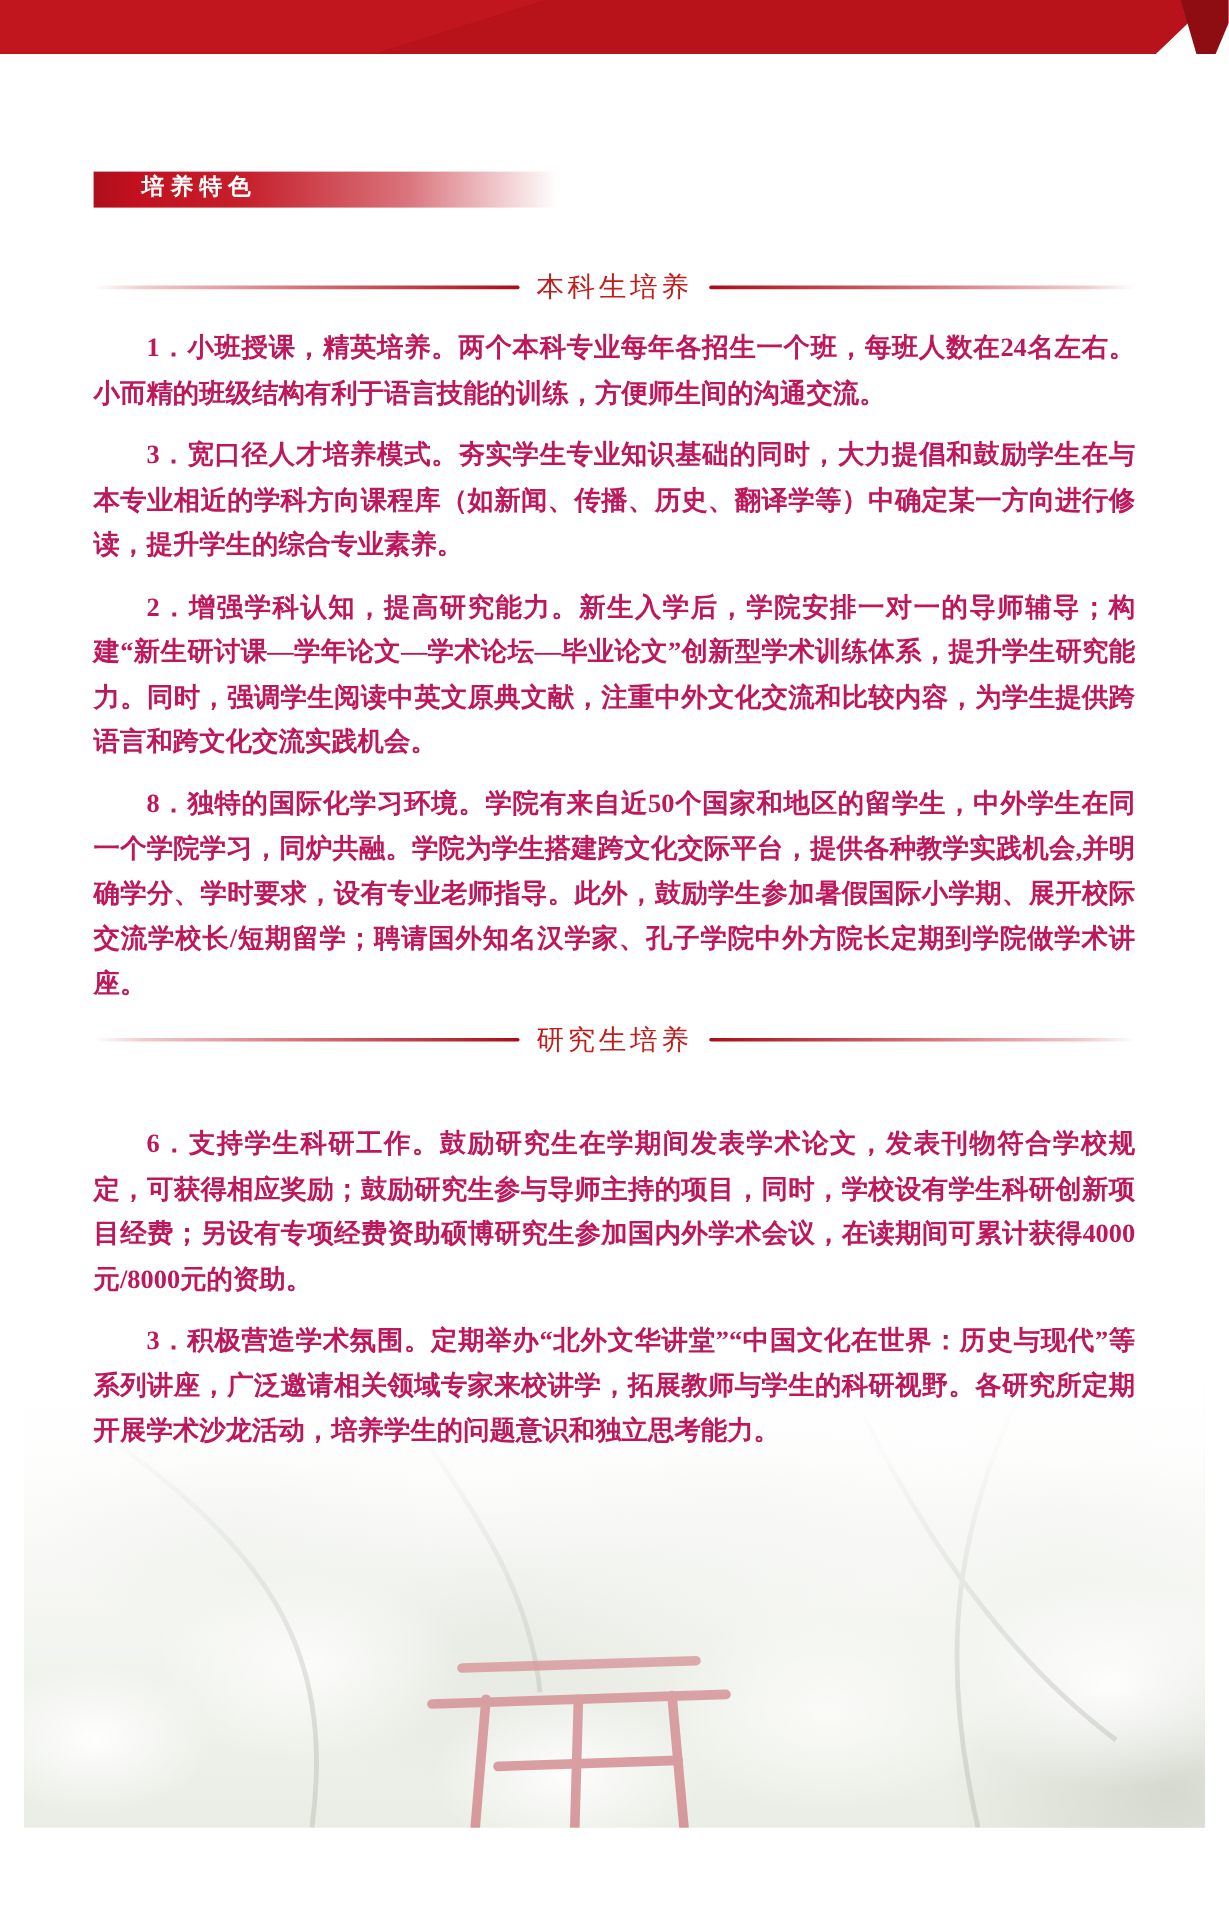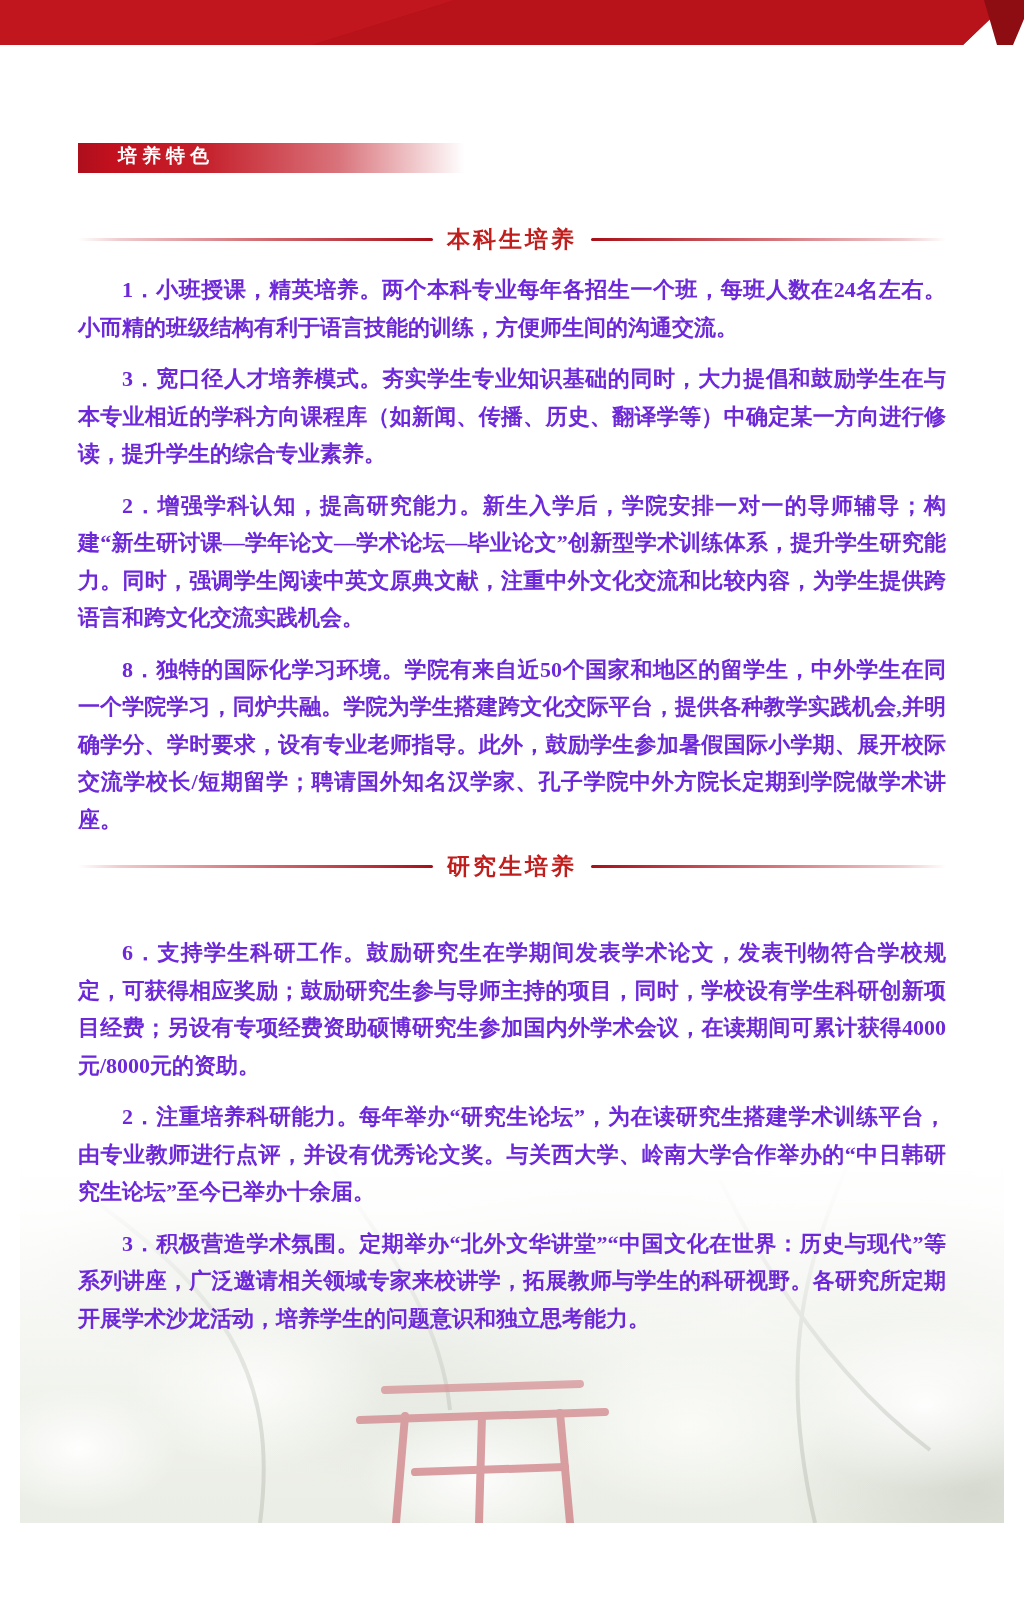--- a/index.html
+++ b/index.html
@@ -46,31 +46,31 @@
     margin-top:98px;height:30px;width:420px;margin-left:0;
     background:linear-gradient(90deg,#ad0f1c 0%,#c2101e 8%,#c5202b 30%,#d9737b 62%,rgba(255,255,255,0) 92%);
     display:flex;align-items:flex-start;
   }
   .tag-band .tag-text{
     color:#ffffff;font-size:19px;font-weight:700;letter-spacing:5px;padding-left:40px;
   }
 
   .sec-heading{display:flex;align-items:center;height:32px;}
   .sec-heading .txt{
-    color:#c01d1d;font-size:23px;font-weight:700;letter-spacing:3px;
+    color:#c01d1d;font-size:23px;font-weight:400;letter-spacing:3px;
     padding:0 14px;white-space:nowrap;
   }
   .rule{flex:1;height:3px;border-radius:2px;}
   .rule.left{background:linear-gradient(90deg,rgba(182,18,28,0) 0%,rgba(182,18,28,.22) 12%,rgba(182,18,28,.6) 50%,#a80f18 100%);}
   .rule.right{background:linear-gradient(270deg,rgba(182,18,28,0) 0%,rgba(182,18,28,.22) 12%,rgba(182,18,28,.6) 50%,#a80f18 100%);}
   .h-undergrad{margin-top:50px;}
   .h-graduate{margin-top:12px;}
 
   p.body{
-    margin:14px 0 0 0;color:#6d28d9;font-size:22px;font-weight:700;
+    margin:14px 0 0 0;color:#be185d;font-size:22px;font-weight:700;
     line-height:37.5px;text-align:justify;text-indent:2em;
     font-family:"Liberation Serif","DejaVu Serif",serif;
   }
   p.body.first{margin-top:16px;}
   p.body.after-heading{margin-top:52px;}
 </style>
 </head>
 <body>
 
 <div class="banner">
@@ -119,16 +119,15 @@
   <p class="body">2．增强学科认知，提高研究能力。新生入学后，学院安排一对一的导师辅导；构建“新生研讨课—学年论文—学术论坛—毕业论文”创新型学术训练体系，提升学生研究能力。同时，强调学生阅读中英文原典文献，注重中外文化交流和比较内容，为学生提供跨语言和跨文化交流实践机会。</p>
   <p class="body">8．独特的国际化学习环境。学院有来自近50个国家和地区的留学生，中外学生在同一个学院学习，同炉共融。学院为学生搭建跨文化交际平台，提供各种教学实践机会,并明确学分、学时要求，设有专业老师指导。此外，鼓励学生参加暑假国际小学期、展开校际交流学校长/短期留学；聘请国外知名汉学家、孔子学院中外方院长定期到学院做学术讲座。</p>
 
   <div class="sec-heading h-graduate">
     <span class="rule left"></span>
     <span class="txt">研究生培养</span>
     <span class="rule right"></span>
   </div>
 
   <p class="body after-heading">6．支持学生科研工作。鼓励研究生在学期间发表学术论文，发表刊物符合学校规定，可获得相应奖励；鼓励研究生参与导师主持的项目，同时，学校设有学生科研创新项目经费；另设有专项经费资助硕博研究生参加国内外学术会议，在读期间可累计获得4000元/8000元的资助。</p>
-  <p class="body">2．注重培养科研能力。每年举办“研究生论坛”，为在读研究生搭建学术训练平台，由专业教师进行点评，并设有优秀论文奖。与关西大学、岭南大学合作举办的“中日韩研究生论坛”至今已举办十余届。</p>
   <p class="body">3．积极营造学术氛围。定期举办“北外文华讲堂”“中国文化在世界：历史与现代”等系列讲座，广泛邀请相关领域专家来校讲学，拓展教师与学生的科研视野。各研究所定期开展学术沙龙活动，培养学生的问题意识和独立思考能力。</p>
 
 </div>
 
 </body></html>

